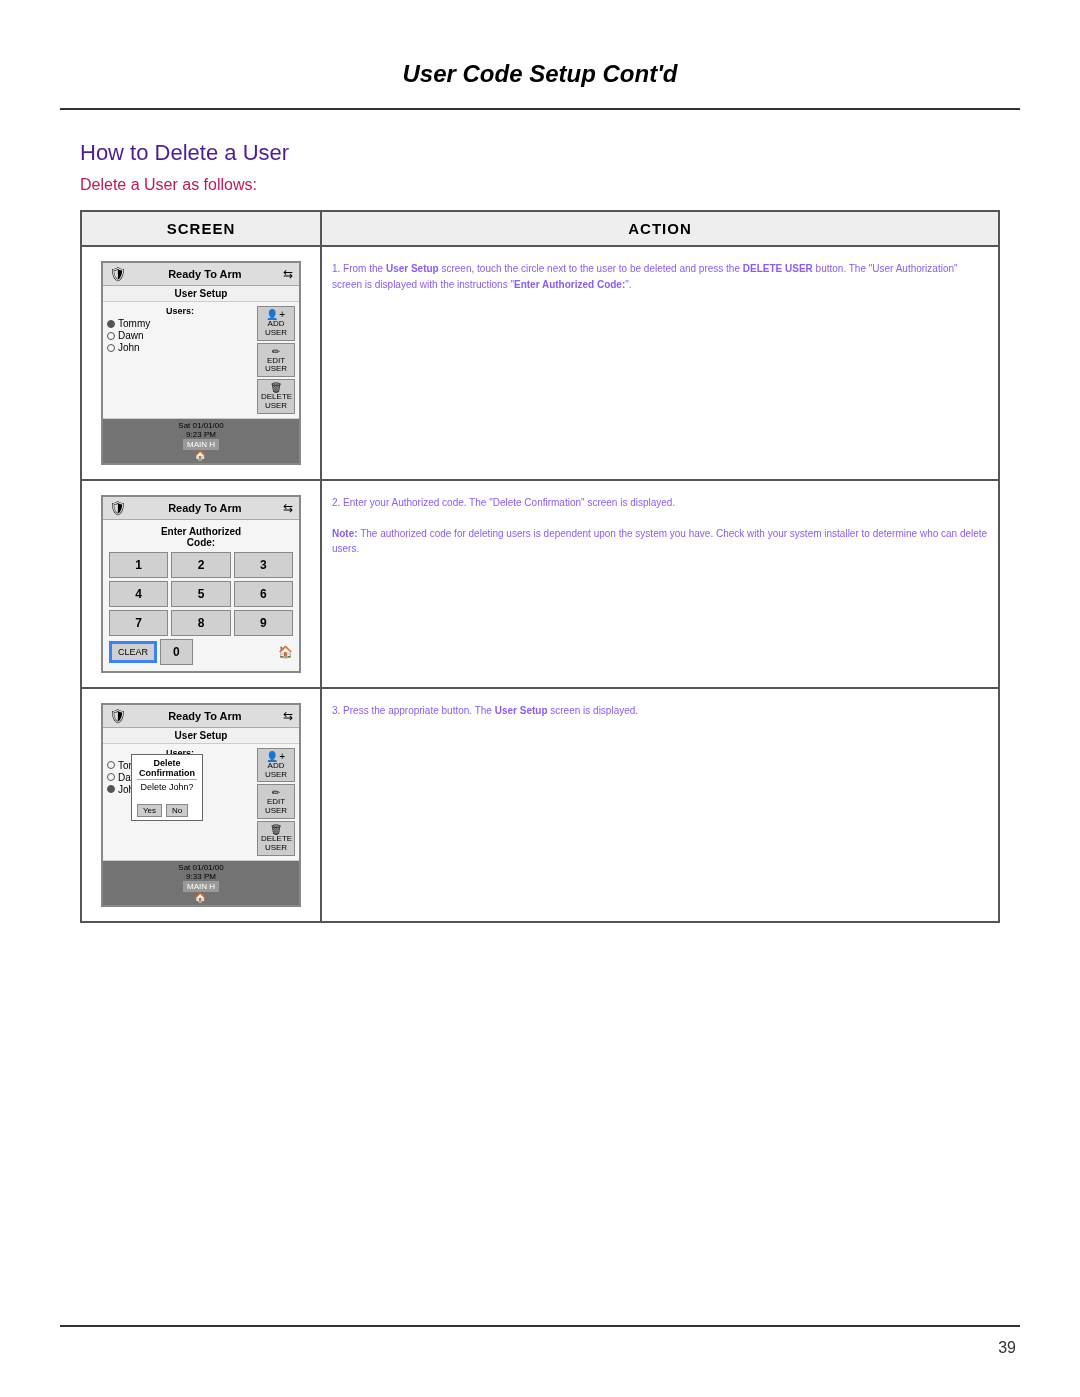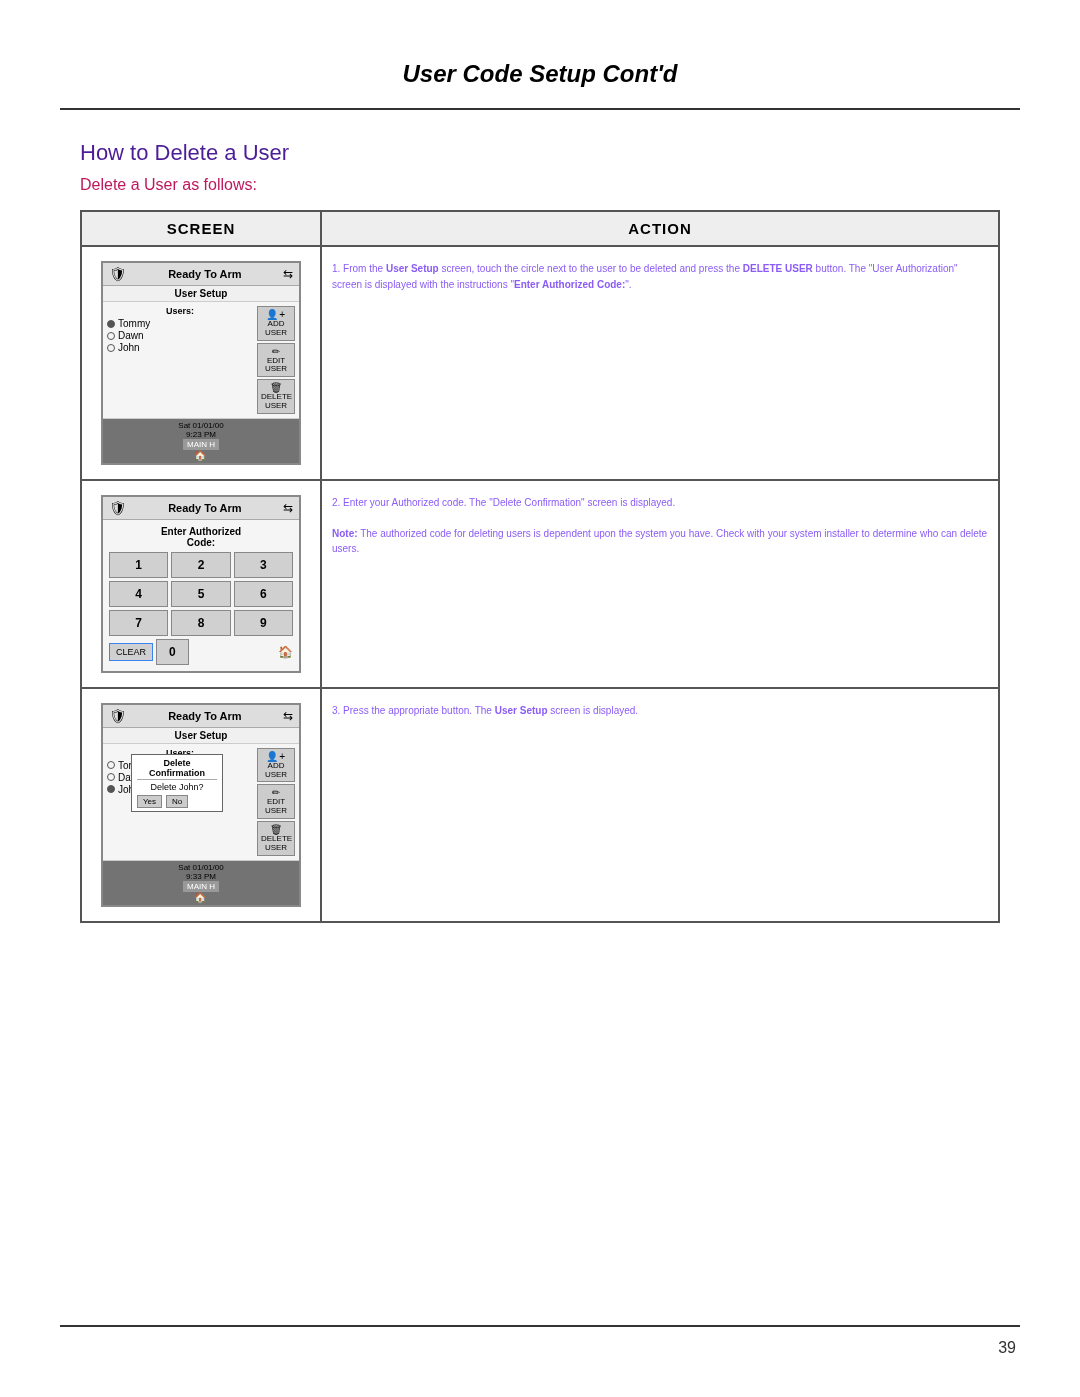--- a/index.html
+++ b/index.html
@@ -198,21 +198,21 @@
       font-size: 12px;
       font-weight: bold;
     }
     .keypad-bottom {
       display: flex;
       gap: 3px;
       align-items: center;
     }
     .keypad-clear {
       background: #d0d0d0;
-      border: 1px solid #3b82f6;
+      border: 3px solid #3b82f6;
       font-size: 9px;
       padding: 3px 6px;
     }
     .keypad-zero {
       background: #d0d0d0;
       border: 1px solid #888;
       font-size: 12px;
       font-weight: bold;
       padding: 5px 12px;
       text-align: center;
@@ -371,23 +371,23 @@
             <span>Dawn</span>
           </div>
 
           <div class="device-user-row">
             <span class="radio-circle radio-filled"></span>
             <span>John</span>
           </div>
 
       </div>
 
-      <div style="position:absolute;top:10px;left:28px;background:#fff;border:1.5px solid #666;padding:3px 5px;font-size:9px;z-index:10;width:92px;">
+      <div style="position:absolute;top:10px;left:28px;background:#fff;border:1.5px solid #666;padding:3px 5px;font-size:9px;z-index:10;width:72px;">
         <div style="font-weight:bold;font-size:9px;margin-bottom:2px;border-bottom:1px solid #aaa;padding-bottom:1px;">Delete Confirmation</div>
-        <div style="font-size:9px;margin-bottom:3px;">Delete John?</div>
+        <div style="font-size:9px;margin-bottom:12px;">Delete John?</div>
         <div style="display:flex;gap:4px;">
           <div style="background:#ccc;border:1px solid #888;font-size:8px;padding:1px 5px;">Yes</div>
           <div style="background:#ccc;border:1px solid #888;font-size:8px;padding:1px 5px;">No</div>
         </div>
       </div>
       <div class="device-buttons">
         <div class="device-btn">
           <div class="device-btn-icon">👤+</div>
           <div>ADD<br>USER</div>
         </div>

